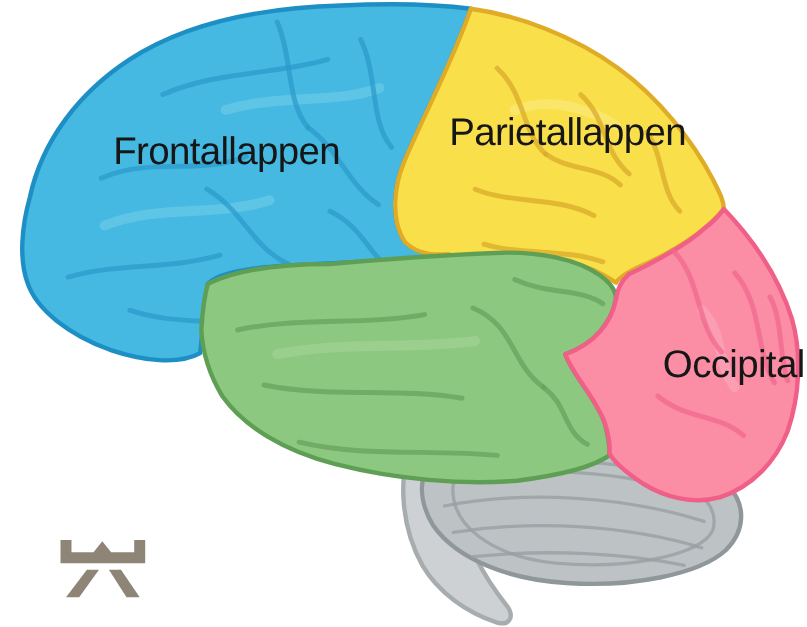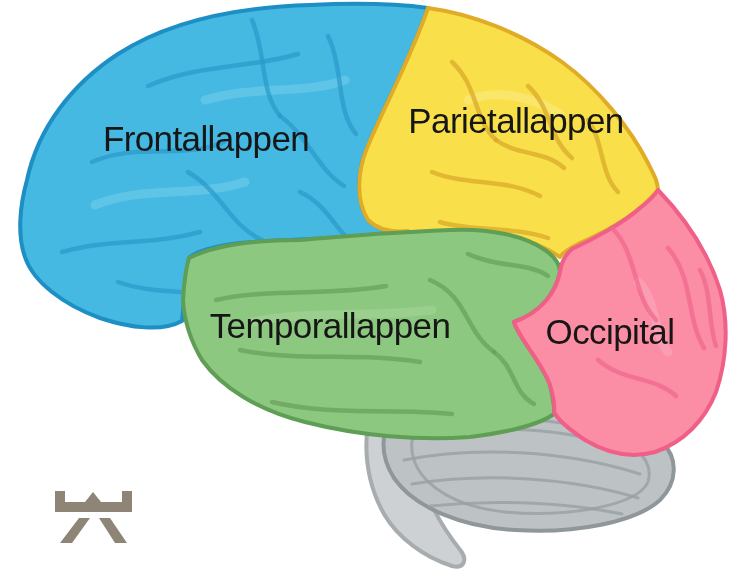--- a/index.html
+++ b/index.html
@@ -140,23 +140,22 @@
         <path d="M 598,360 C 624,382 654,376 676,396"></path>
         <path d="M 700,270 C 712,292 708,324 716,346"></path>
       </g>
     </g>
   </svg>
 
   <div class="label" style="left:206px; top:138px;">Frontallappen</div>
 
   <div class="label" style="left:516px; top:120px;">Parietallappen</div>
 
-  <div class="label" style="left:330px; top:325px;">Temporallappen</div>
 
-  <div class="label" style="left:610px; top:331px;">
+  <div class="label" style="left:667px; top:331px;">
     <div>Occipital</div>
   </div>
 
   <svg class="logo" viewBox="53 489 82 58" xmlns="http://www.w3.org/2000/svg">
     <g fill="#8e8577">
       <polygon points="55,491 65,491 65,502 85,502 93,492 101,502 122,502 122,491 132,491 132,512 55,512"></polygon>
       <polygon points="79,518 90,518 72,543 60,543"></polygon>
       <polygon points="99,518 110,518 127,543 115,543"></polygon>
     </g>
   </svg>

